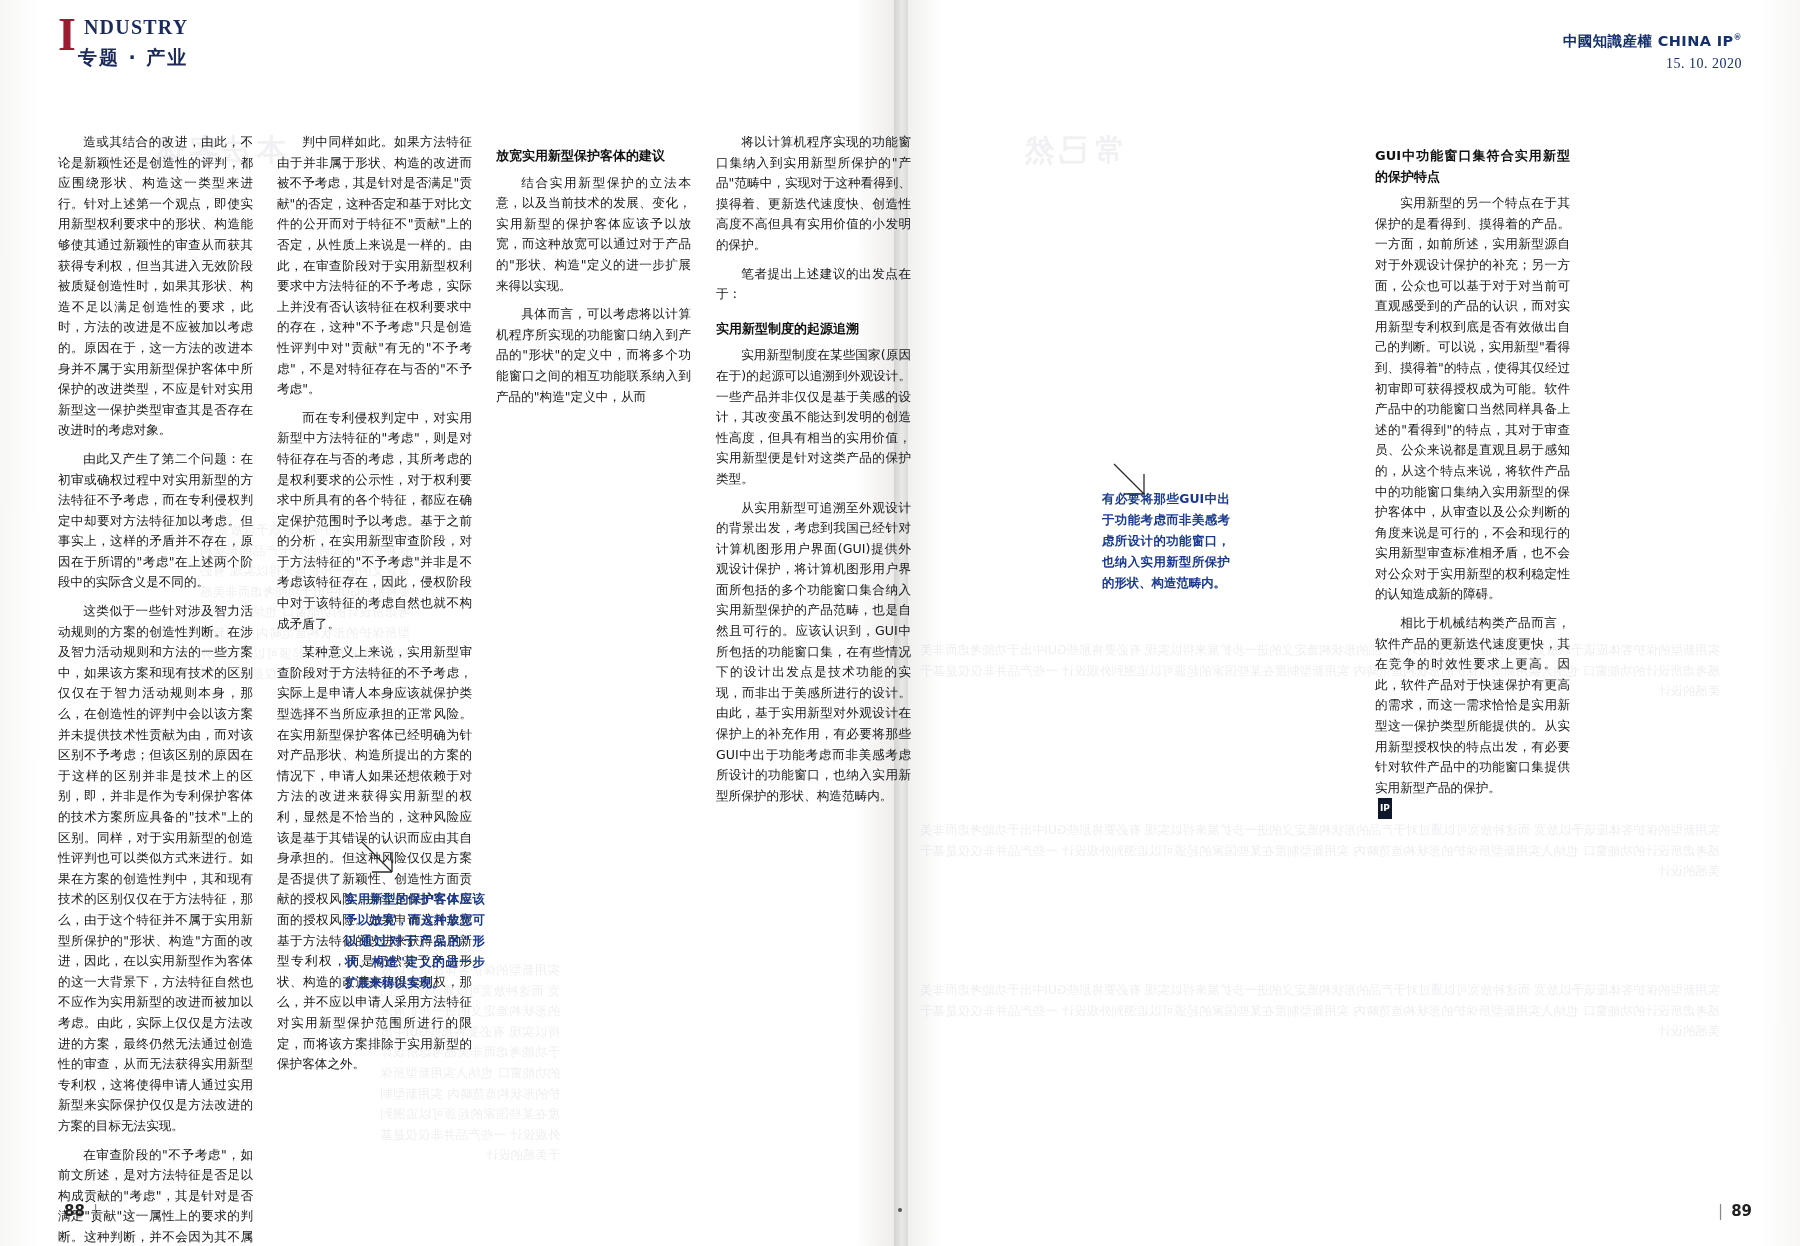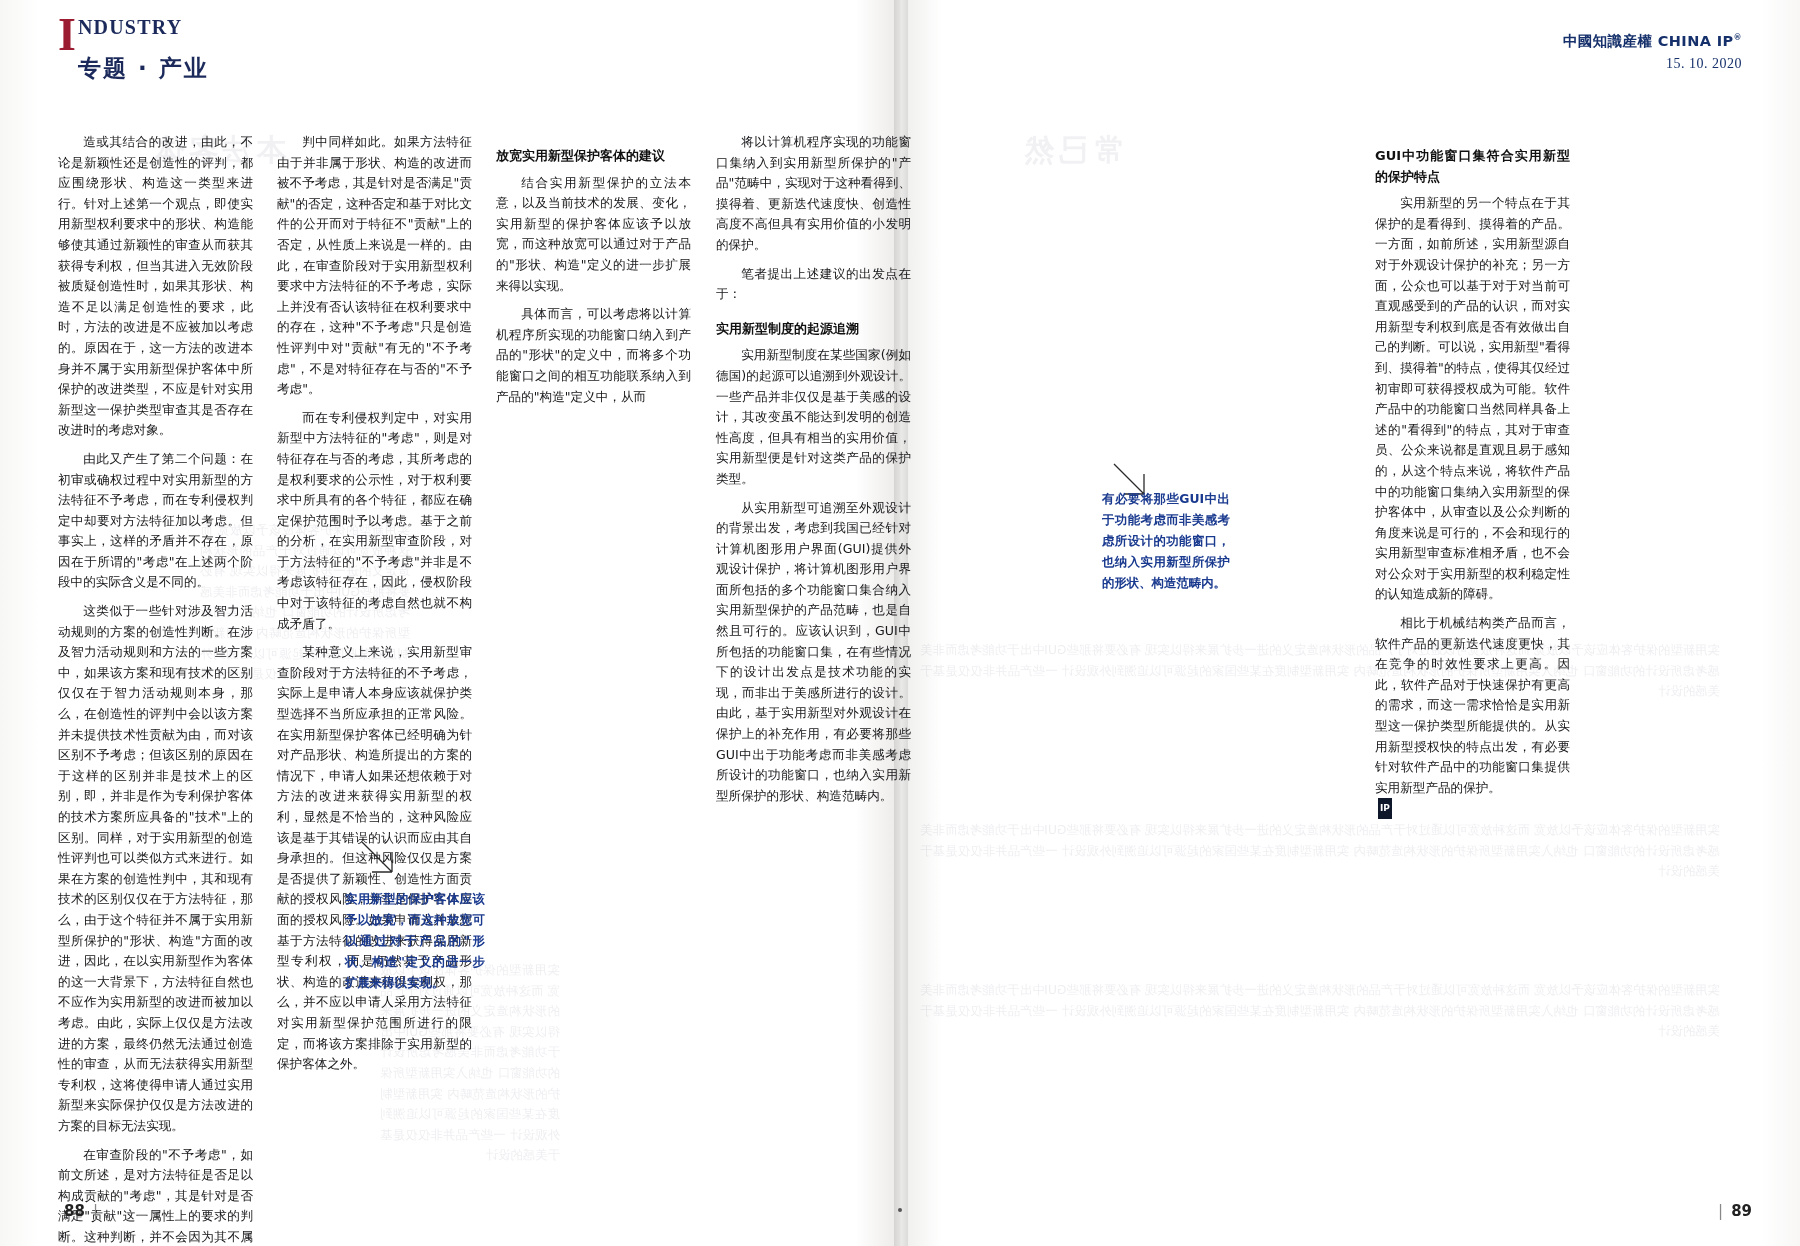--- a/index.html
+++ b/index.html
@@ -33,26 +33,26 @@
   }
   .mh-I{
     font-family:"Liberation Serif",serif;
     font-size:46px;line-height:42px;color:#9b1b30;font-weight:700;
     margin-right:2px;
   }
   .mh-right{display:flex;flex-direction:column;}
   .mh-industry{
     font-family:"Liberation Serif",serif;
     font-size:20px;letter-spacing:1.2px;color:#1b2a5b;font-weight:700;
-    line-height:20px;margin-top:3px;
+    line-height:20px;margin-top:3px;text-align:right;
   }
   .mh-cn{
     font-family:"DejaVu Sans",sans-serif;
-    font-size:23px;color:#1b2a5b;font-weight:700;letter-spacing:2px;
-    margin-top:16px;
+    font-size:19px;color:#1b2a5b;font-weight:700;letter-spacing:2px;
+    margin-top:8px;
   }
   
   .hdr-right{
     position:absolute;right:58px;top:32px;text-align:right;
   }
   .hdr-brand{
     font-family:"DejaVu Sans",sans-serif;
     font-size:14.5px;color:#15306b;font-weight:700;letter-spacing:0.4px;
   }
   .hdr-brand sup{font-size:8px;vertical-align:super;}
@@ -187,21 +187,21 @@
   <div class="col c3">
     <h3>放宽实用新型保护客体的建议</h3>
     <p>结合实用新型保护的立法本意，以及当前技术的发展、变化，实用新型的保护客体应该予以放宽，而这种放宽可以通过对于产品的"形状、构造"定义的进一步扩展来得以实现。</p>
     <p>具体而言，可以考虑将以计算机程序所实现的功能窗口纳入到产品的"形状"的定义中，而将多个功能窗口之间的相互功能联系纳入到产品的"构造"定义中，从而</p>
   </div>
 
   <div class="col c4">
     <p>将以计算机程序实现的功能窗口集纳入到实用新型所保护的"产品"范畴中，实现对于这种看得到、摸得着、更新迭代速度快、创造性高度不高但具有实用价值的小发明的保护。</p>
     <p>笔者提出上述建议的出发点在于：</p>
     <h3>实用新型制度的起源追溯</h3>
-    <p>实用新型制度在某些国家(例如德国)的起源可以追溯到外观设计。一些产品并非仅仅是基于美感的设计，其改变虽不能达到发明的创造性高度，但具有相当的实用价值，实用新型便是针对这类产品的保护类型。</p>
+    <p>实用新型制度在某些国家(原因在于)的起源可以追溯到外观设计。一些产品并非仅仅是基于美感的设计，其改变虽不能达到发明的创造性高度，但具有相当的实用价值，实用新型便是针对这类产品的保护类型。</p>
     <p>从实用新型可追溯至外观设计的背景出发，考虑到我国已经针对计算机图形用户界面(GUI)提供外观设计保护，将计算机图形用户界面所包括的多个功能窗口集合纳入实用新型保护的产品范畴，也是自然且可行的。应该认识到，GUI中所包括的功能窗口集，在有些情况下的设计出发点是技术功能的实现，而非出于美感所进行的设计。由此，基于实用新型对外观设计在保护上的补充作用，有必要将那些GUI中出于功能考虑而非美感考虑所设计的功能窗口，也纳入实用新型所保护的形状、构造范畴内。</p>
   </div>
 
   <div class="col c7">
     <h3>GUI中功能窗口集符合实用新型的保护特点</h3>
     <p>实用新型的另一个特点在于其保护的是看得到、摸得着的产品。一方面，如前所述，实用新型源自对于外观设计保护的补充；另一方面，公众也可以基于对于对当前可直观感受到的产品的认识，而对实用新型专利权到底是否有效做出自己的判断。可以说，实用新型"看得到、摸得着"的特点，使得其仅经过初审即可获得授权成为可能。软件产品中的功能窗口当然同样具备上述的"看得到"的特点，其对于审查员、公众来说都是直观且易于感知的，从这个特点来说，将软件产品中的功能窗口集纳入实用新型的保护客体中，从审查以及公众判断的角度来说是可行的，不会和现行的实用新型审查标准相矛盾，也不会对公众对于实用新型的权利稳定性的认知造成新的障碍。</p>
     <p>相比于机械结构类产品而言，软件产品的更新迭代速度更快，其在竞争的时效性要求上更高。因此，软件产品对于快速保护有更高的需求，而这一需求恰恰是实用新型这一保护类型所能提供的。从实用新型授权快的特点出发，有必要针对软件产品中的功能窗口集提供实用新型产品的保护。</p>
     <span class="endmark">IP</span>
   </div>
 

